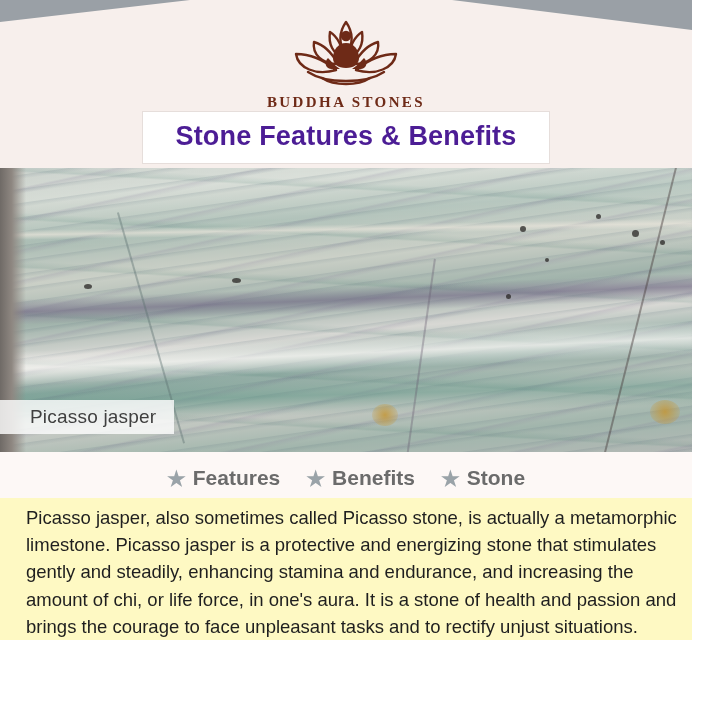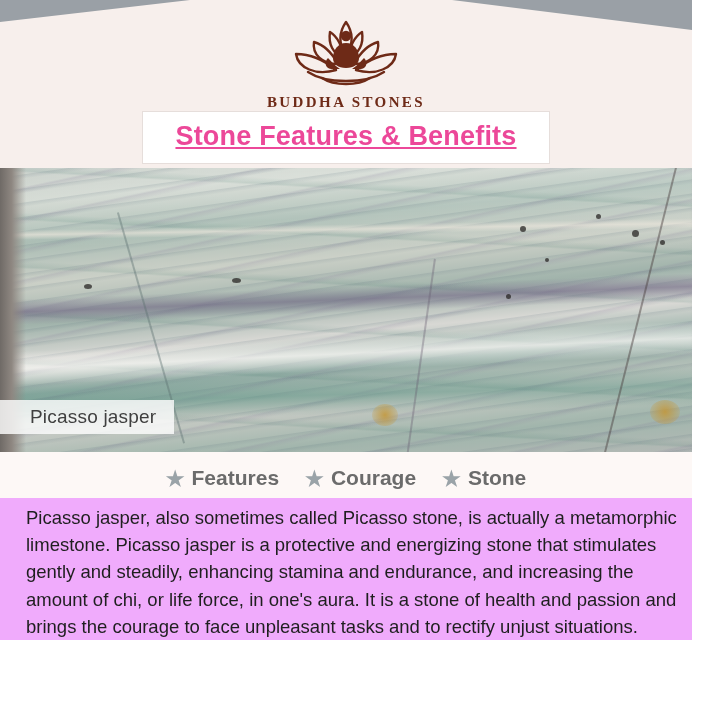--- a/index.html
+++ b/index.html
@@ -72,24 +72,23 @@
     bottom: 4px;
     background: #ffffff;
     border: 1px solid #e6dedb;
     padding: 9px 10px 11px 10px;
     box-sizing: border-box;
     text-align: center;
   }
   .title-bar .title {
     font-size: 27px;
     font-weight: bold;
-    color: #ec4899;
+    color: #4c1d95;
     font-family: "Liberation Sans", sans-serif;
     letter-spacing: 0.2px;
-    text-decoration: underline;
   }
 
   
   .photo {
     position: relative;
     width: 720px;
     height: 284px;
     overflow: hidden;
     background: #8fa79d;
   }
@@ -213,21 +212,21 @@
     font-size: 21px;
     line-height: 1;
   }
 
   
   .desc {
     padding: 6px 9px 0 26px;
     font-size: 18.5px;
     line-height: 1.47;
     color: #1f1f1f;
-    background: #f0abfc;
+    background: #fef9c3;
   }
 
   .bottom-pad { height: 40px; background: #ffffff; }
 </style>
 </head>
 <body>
 
 <div class="page">
 
   <div class="top-band">
@@ -293,21 +292,21 @@
     <div class="caption">Picasso jasper</div>
   </div>
 
   <div class="keywords">
     <div class="kw">
       <span class="star">★</span>
       <span>Features</span>
     </div>
     <div class="kw">
       <span class="star">★</span>
-      <span>Courage</span>
+      <span>Benefits</span>
     </div>
     <div class="kw">
       <span class="star">★</span>
       <span>Stone</span>
     </div>
   </div>
 
   <div class="desc">Picasso jasper, also sometimes called Picasso stone, is actually a metamorphic limestone. Picasso jasper is a protective and energizing stone that stimulates gently and steadily, enhancing stamina and endurance, and increasing the amount of chi, or life force, in one's aura. It is a stone of health and passion and brings the courage to face unpleasant tasks and to rectify unjust situations.</div>
 
   <div class="bottom-pad"></div>

